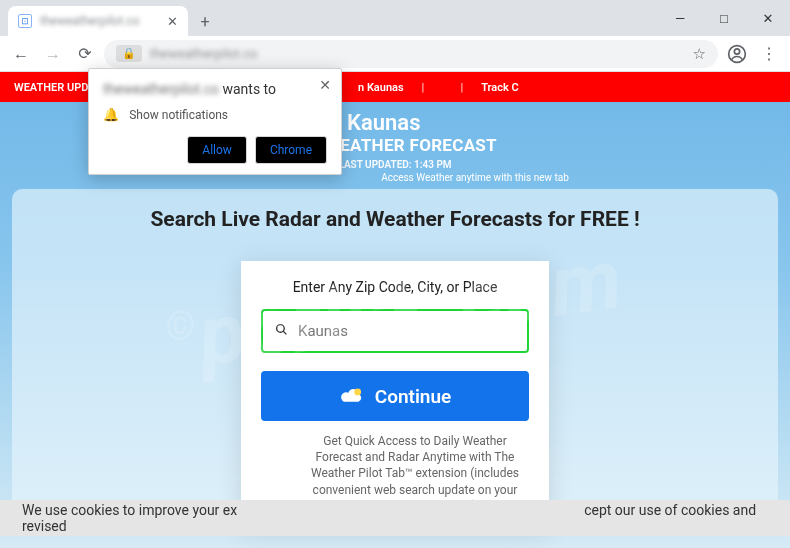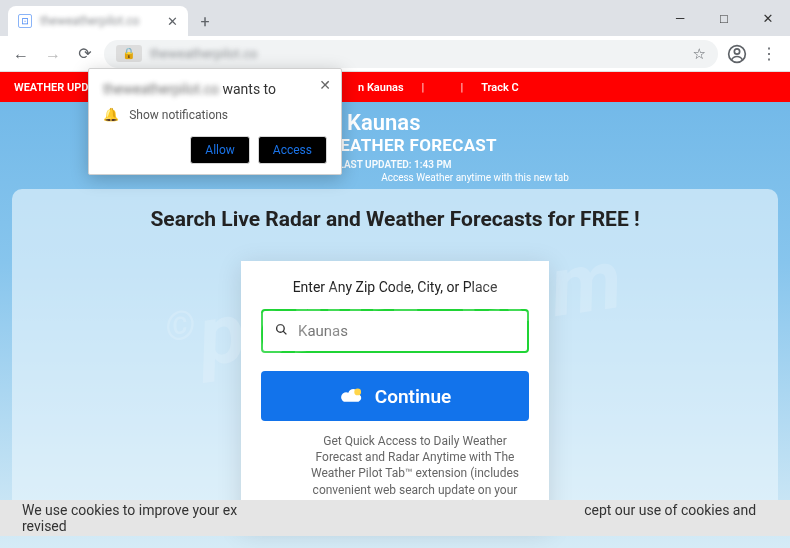--- a/index.html
+++ b/index.html
@@ -158,15 +158,15 @@
   <div class="line1">
     <span class="site">theweatherpilot.co</span>
     <span>wants to</span>
   </div>
   <div class="line2">
     <span class="bell">🔔</span>
     <span>Show notifications</span>
   </div>
   <div class="btns">
     <button>Allow</button>
-    <button>Access</button>
+    <button>Chrome</button>
   </div>
 </div>
 
 </body></html>

